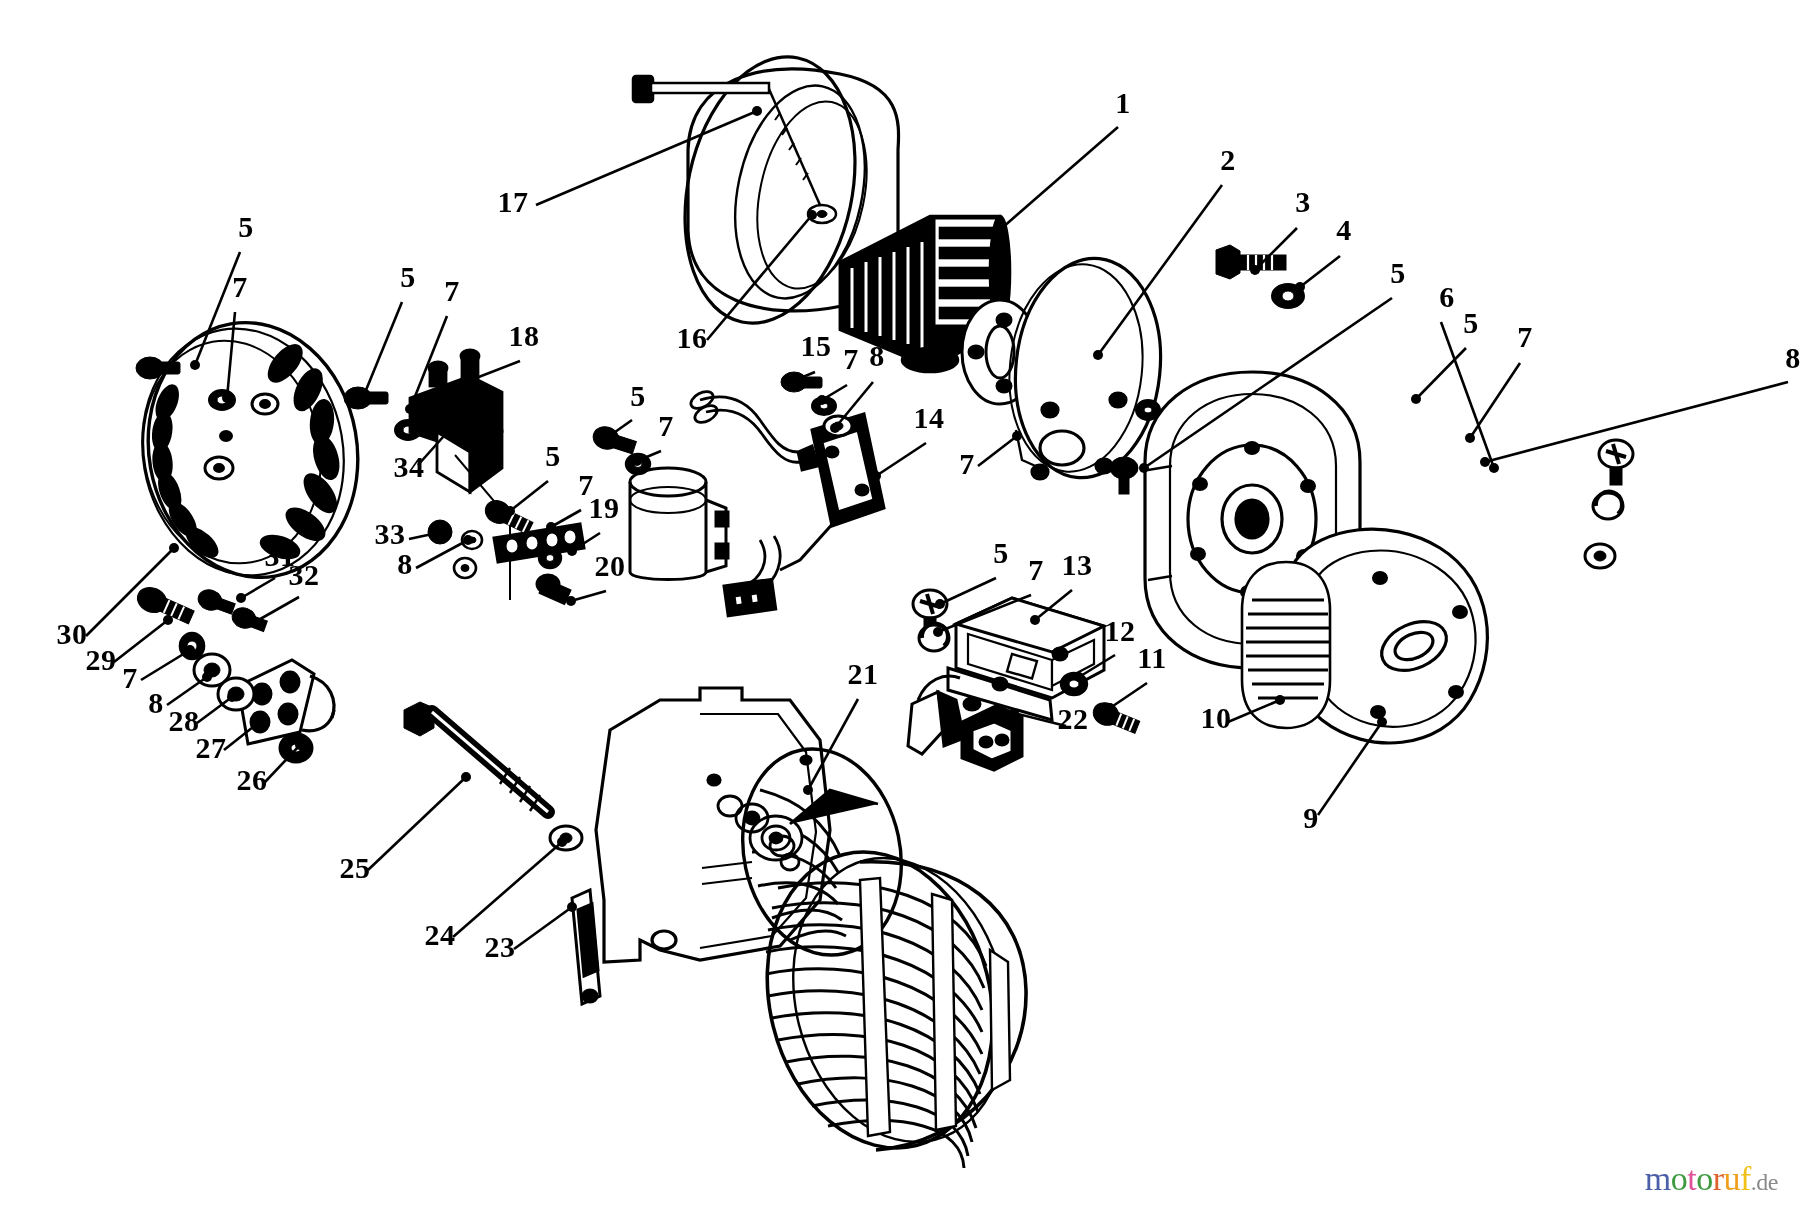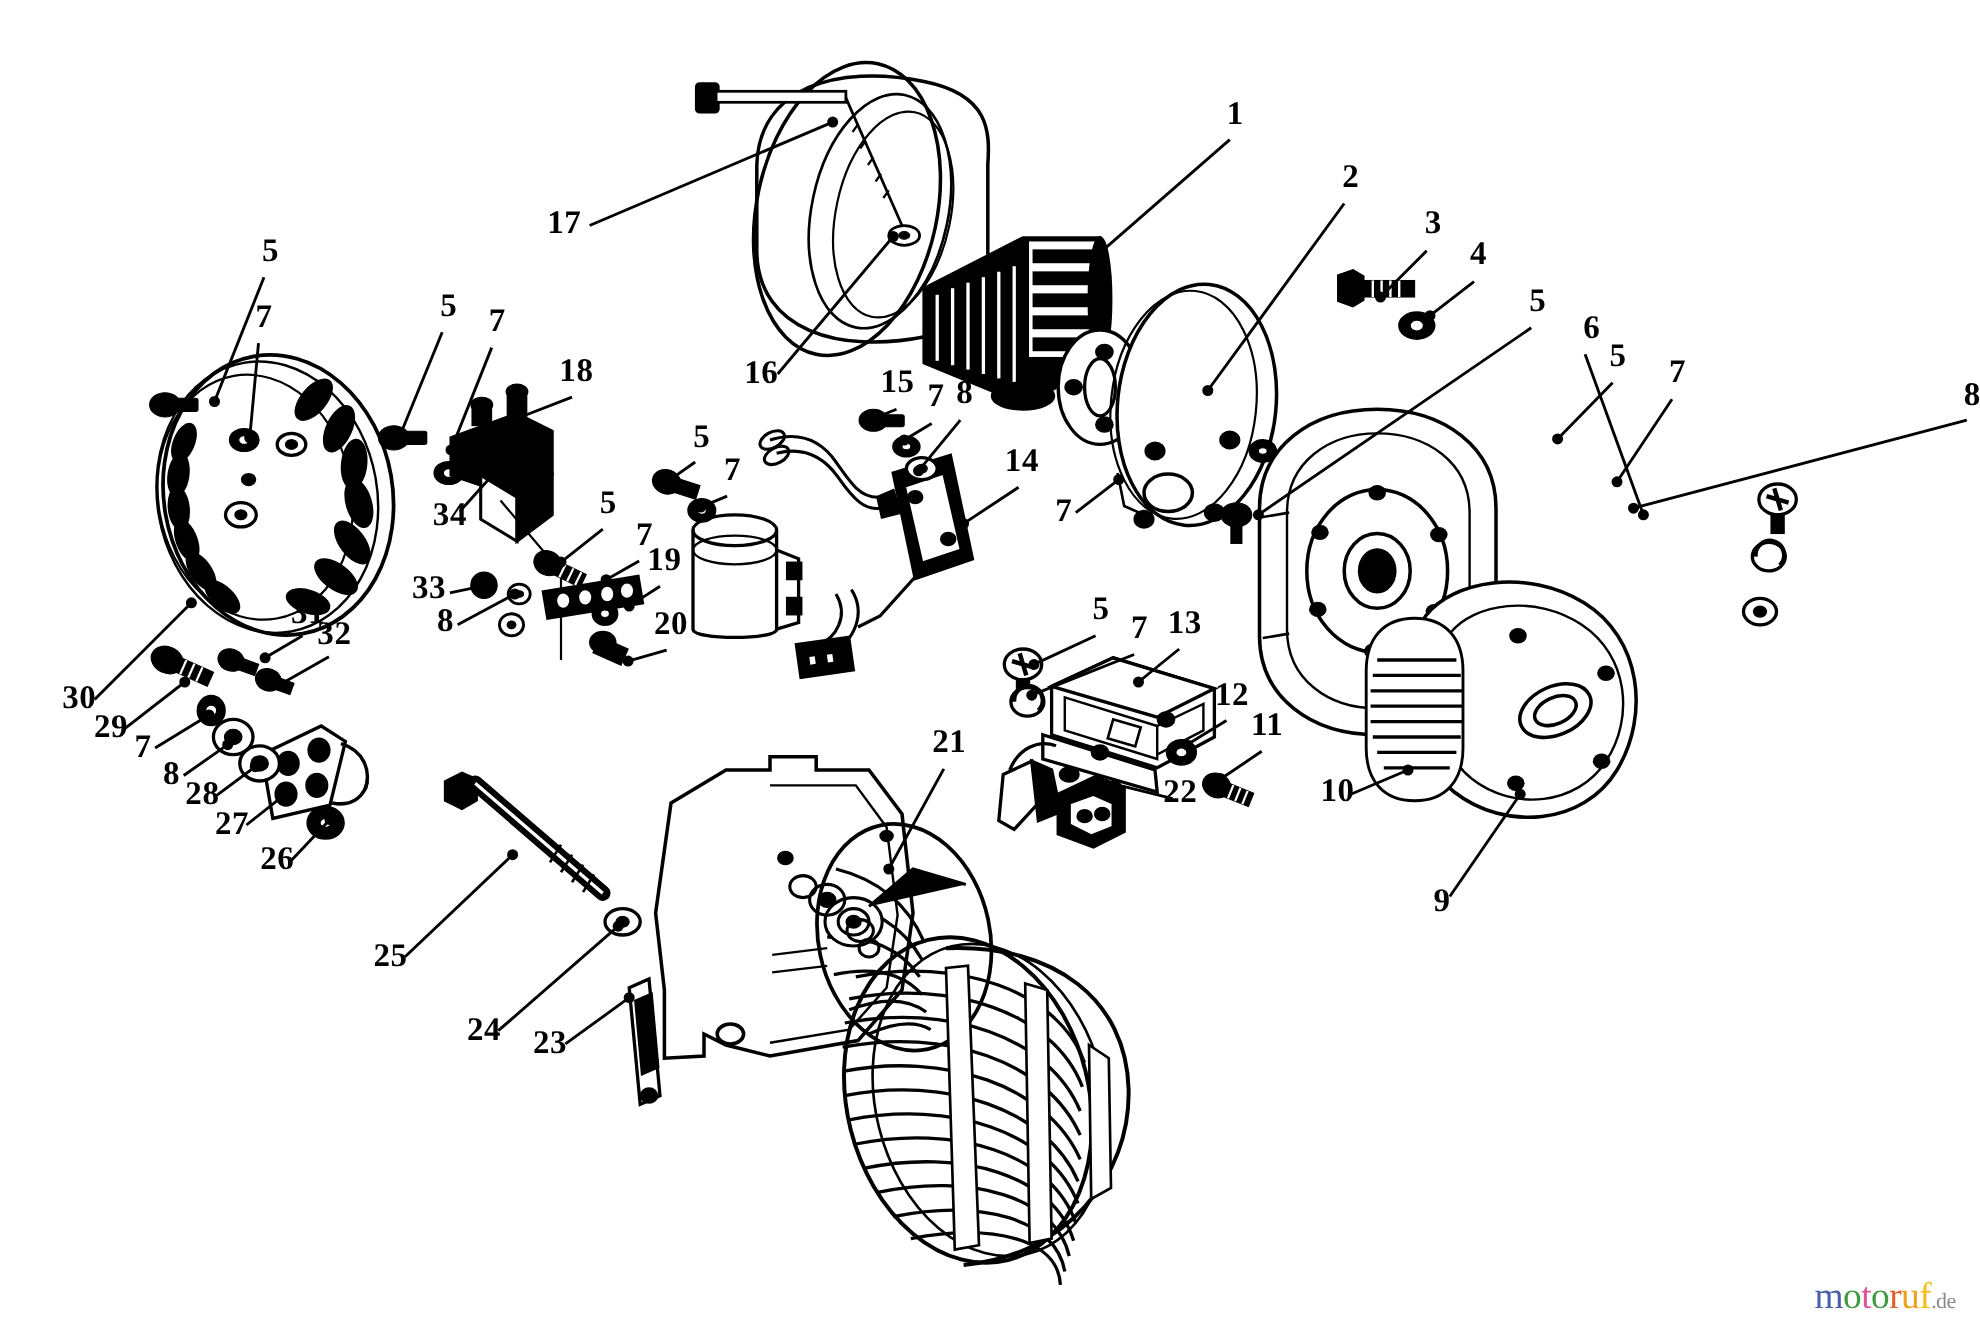--- a/index.html
+++ b/index.html
@@ -43,21 +43,21 @@
     user-select: none;
   }
   #watermark span { display: inline-block; }
   .wm-m { color: #4a5fa8; }
   .wm-o1 { color: #3f9b42; }
   .wm-t { color: #e0529a; }
   .wm-o2 { color: #3f9b42; }
   .wm-r { color: #e0612b; }
   .wm-u { color: #f0a01e; }
   .wm-f { color: #f2c018; }
-  .wm-de { color: #8a8a8a; font-size: 20px; vertical-align: baseline; }
+  .wm-de { color: #8a8a8a; font-size: 24px; vertical-align: baseline; }
 </style>
 </head>
 <body>
 
 <div id="canvas">
 
   <svg id="diagram-svg" viewBox="0 0 1800 1210" xmlns="http://www.w3.org/2000/svg">
 
     <g fill="none" stroke="#000" stroke-width="3.2">
       <ellipse cx="770" cy="190" rx="82" ry="135" transform="rotate(12 770 190)"></ellipse>

